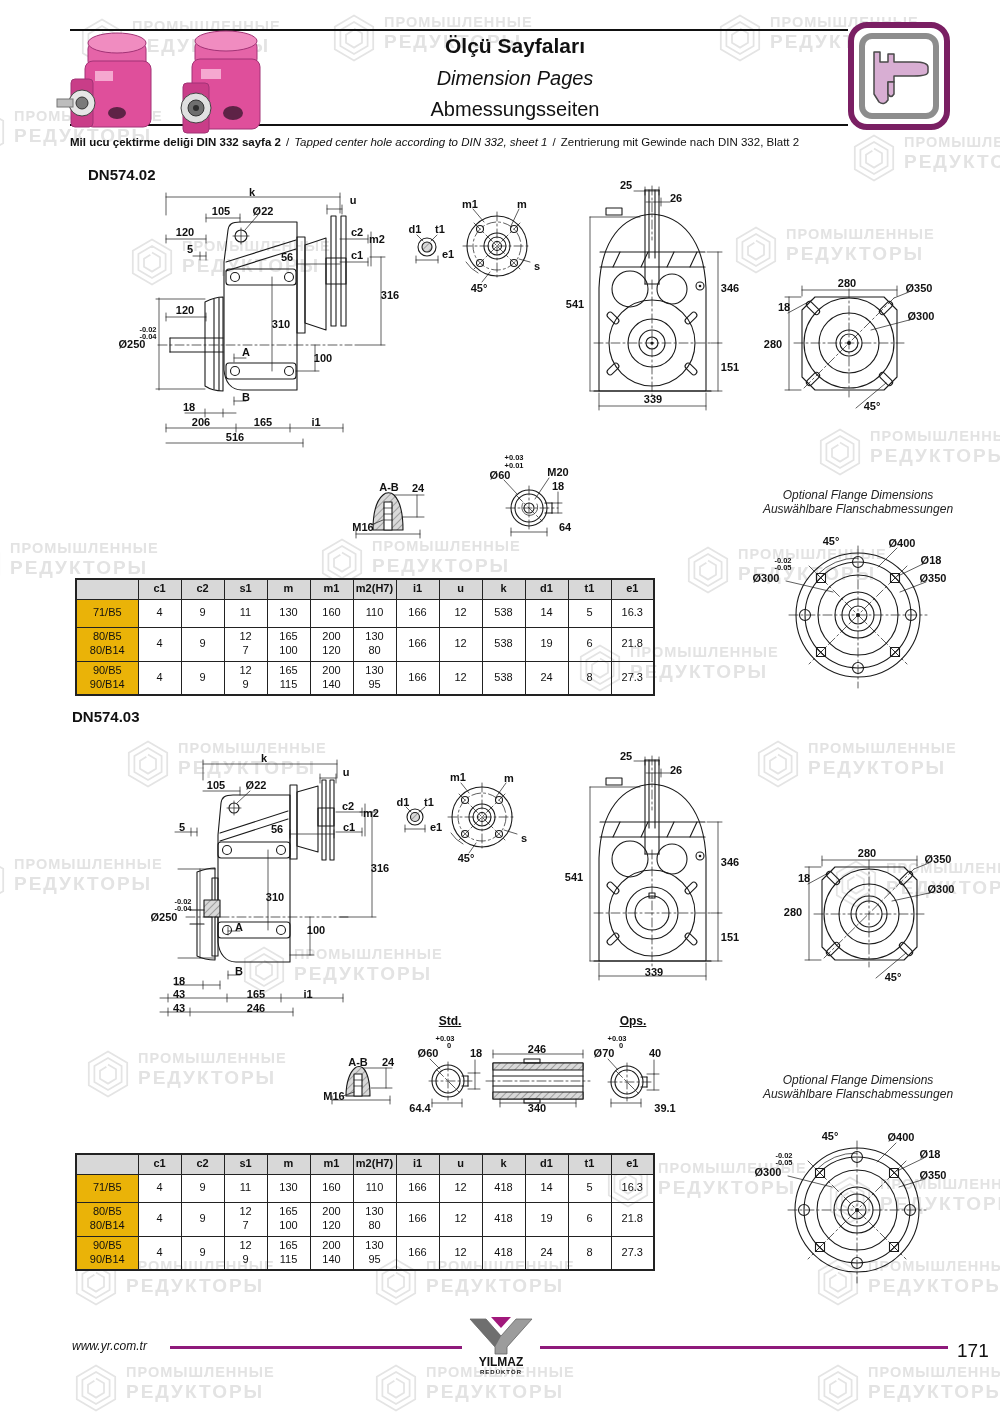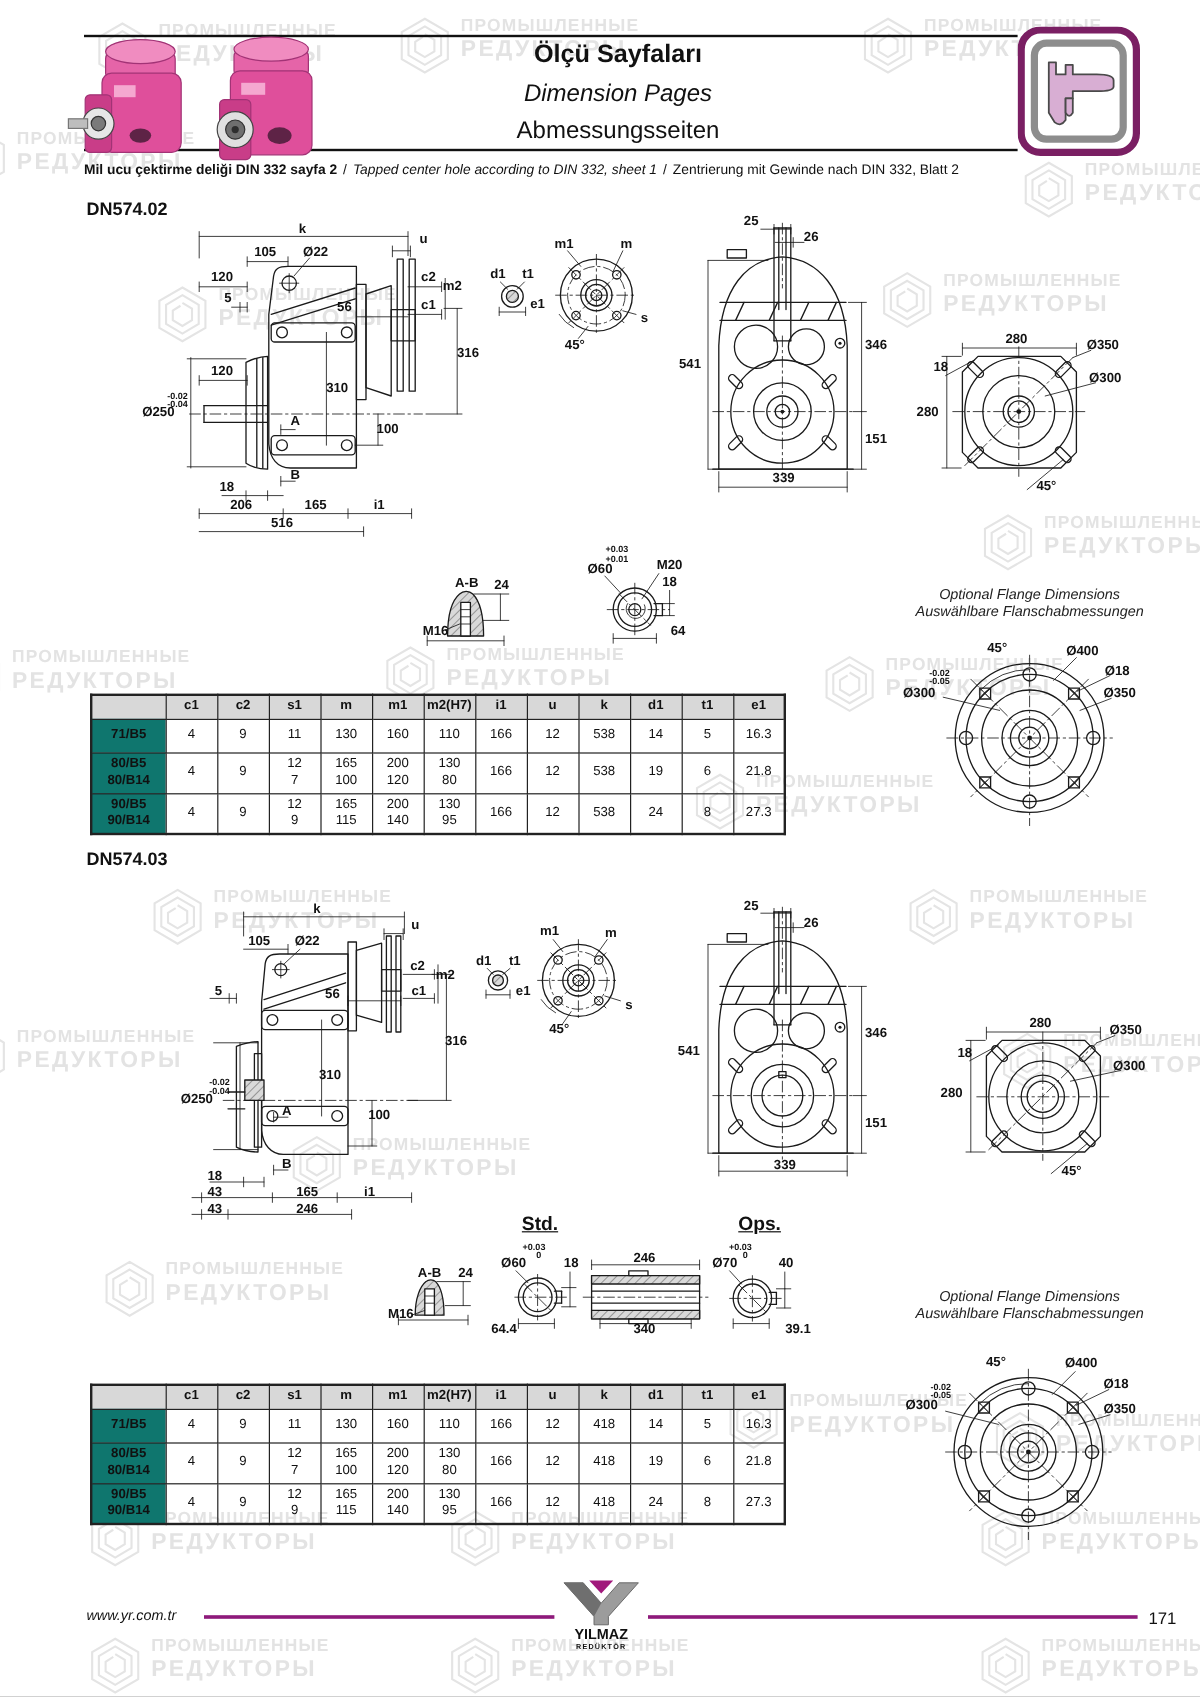--- a/index.html
+++ b/index.html
@@ -13,30 +13,30 @@
   .wm .t2{font-size:19px;font-weight:bold;letter-spacing:2px;line-height:1.15;}
   .hline{position:absolute;height:2px;background:#111;}
   .title-tr{position:absolute;left:515px;transform:translateX(-50%);font-size:21px;font-weight:bold;color:#111;white-space:nowrap;}
   .title-en{position:absolute;left:515px;transform:translateX(-50%);font-size:20px;font-style:italic;color:#111;white-space:nowrap;}
   .title-de{position:absolute;left:515px;transform:translateX(-50%);font-size:20px;color:#111;white-space:nowrap;}
   .subtitle{position:absolute;left:70px;top:136px;font-size:11.5px;color:#111;display:flex;gap:5px;align-items:baseline;white-space:nowrap;}
   .subtitle .b{font-weight:bold;}
   .subtitle .i{font-style:italic;}
   .section-title{position:absolute;font-size:15px;font-weight:bold;color:#111;}
   .opt-title{position:absolute;transform:translateX(-50%);font-size:12px;font-style:italic;color:#222;white-space:nowrap;}
-  .stdops{position:absolute;transform:translate(-50%,-50%);font-size:16px;font-weight:bold;text-decoration:underline;color:#111;}
+  .stdops{position:absolute;transform:translate(-50%,-50%);font-size:12px;font-weight:bold;text-decoration:underline;color:#111;}
   table.dims{position:absolute;border-collapse:collapse;table-layout:fixed;font-size:11px;text-align:center;color:#111;border:2px solid #222;}
   table.dims th,table.dims td{border:1px solid #222;padding:0;vertical-align:middle;white-space:pre-line;line-height:1.25;}
   table.dims thead tr{height:20px;}
   table.dims tbody tr{height:34px;}
   table.dims tbody tr:first-child{height:28px;}
   table.dims thead th{background:#d8d8d8;font-weight:bold;}
-  table.dims tbody th{background:#0f766e;font-weight:bold;}
+  table.dims tbody th{background:#eab308;font-weight:normal;}
   .footer-url{position:absolute;font-size:12px;font-style:italic;color:#111;}
-  .page-num{position:absolute;font-size:14px;color:#111;}
+  .page-num{position:absolute;font-size:19px;color:#111;}
   .frule{position:absolute;height:3px;background:#8e1a7b;}
   #lw{stroke:#1a1a1a;fill:none;stroke-width:1.1;stroke-linecap:round;stroke-linejoin:round;}
   #lw .dl{stroke-width:0.7;}
   #lw .cl{stroke-width:0.7;stroke-dasharray:9 3 2 3;}
   #lw .fl{fill:#1a1a1a;stroke:none;}
 </style>
 </head>
 <body>
 
 <div class="page">
@@ -316,21 +316,21 @@
 
   <svg class="abs" style="left:848px;top:22px" width="102" height="108">
     <rect x="3" y="3" width="96" height="102" rx="16" fill="#fff" stroke="#7a1f63" stroke-width="6"></rect>
     <rect x="14" y="14" width="74" height="80" rx="10" fill="#fff" stroke="#8d8d8d" stroke-width="6"></rect>
     <g fill="#d8aed3" stroke="#4a4a4a" stroke-width="1.5" stroke-linejoin="round">
       <path d="M26,40 L26,30 L32,30 L32,40 L40,40 L40,32 L46,32 L46,40 L66,40 Q80,40 80,45 L80,50 Q80,54 66,54 L46,54 L46,60 L40,60 L40,78 Q36,84 31,80 L26,72 Z"></path>
       <path d="M40,60 L46,60 L46,72 Q43,77 40,72 Z"></path>
     </g>
   </svg>
 
-  <div class="section-title" style="left:72px;top:166px">DN574.02</div>
+  <div class="section-title" style="left:88px;top:166px">DN574.02</div>
   <div class="section-title" style="left:72px;top:708px">DN574.03</div>
 
   <svg id="lw" class="abs" style="left:0;top:0" width="1000" height="1414">
     <defs>
       <pattern id="hat" width="5" height="5" patternUnits="userSpaceOnUse" patternTransform="rotate(45)">
         <rect width="5" height="5" fill="#d9d9d9" stroke="none"></rect>
         <line x1="0" y1="0" x2="0" y2="5" stroke="#666" stroke-width="1"></line>
       </pattern>
       <symbol id="wmhex" viewBox="0 0 60 60">
         <g fill="none" stroke="#e4e4e4" stroke-width="2.2">

